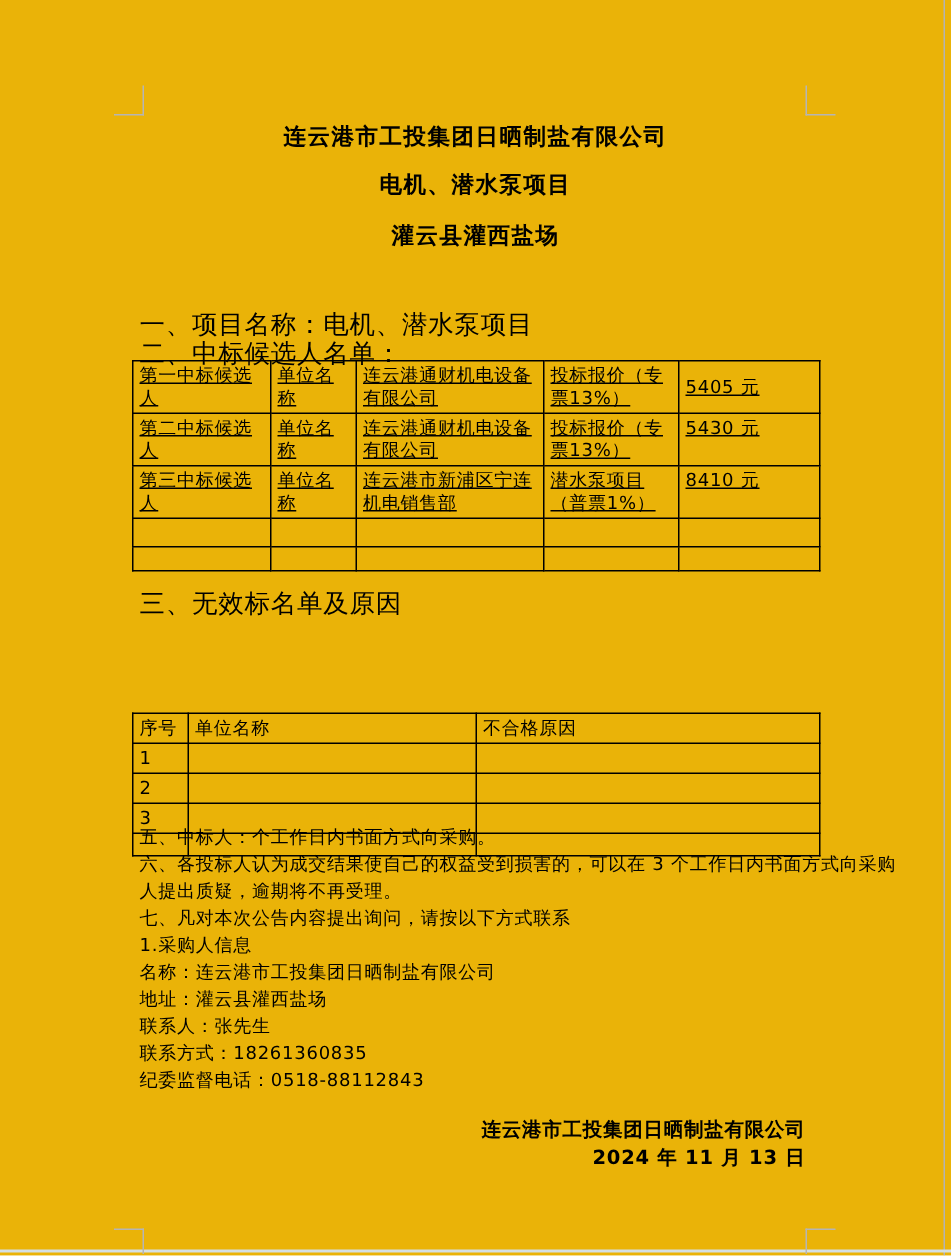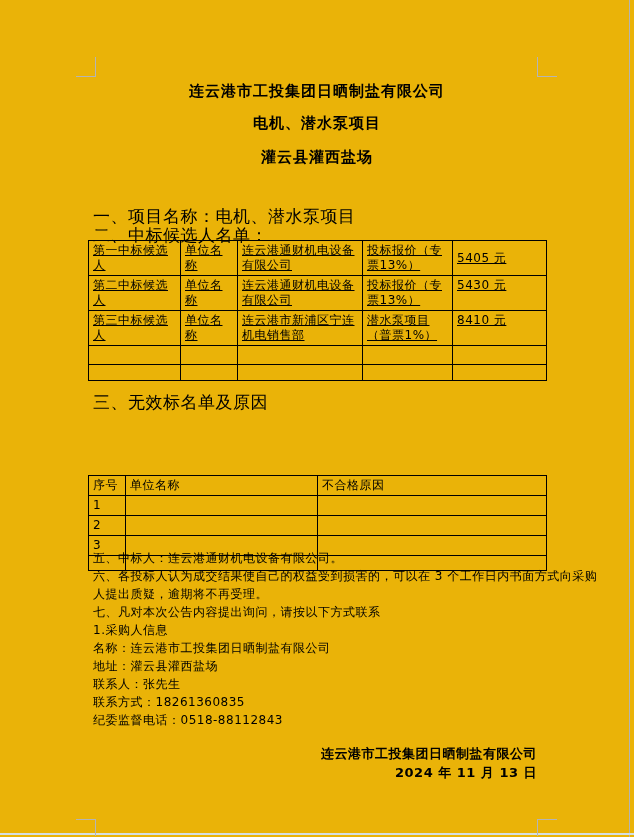--- a/index.html
+++ b/index.html
@@ -195,21 +195,21 @@
       </tr>
       <tr style="height:15px">
         <td></td>
         <td></td>
         <td></td>
       </tr>
     </tbody>
   </table>
 
   <div class="closing">
-    <div>五、中标人：连云港通财机电设备有限公司。</div>
+    <div>五、中标人：个工作日内书面方式向采购。</div>
     <div>六、各投标人认为成交结果使自己的权益受到损害的，可以在 3 个工作日内书面方式向采购</div>
     <div>人提出质疑，逾期将不再受理。</div>
     <div>七、凡对本次公告内容提出询问，请按以下方式联系</div>
     <div>1.采购人信息</div>
     <div>名称：连云港市工投集团日晒制盐有限公司</div>
     <div>地址：灌云县灌西盐场</div>
     <div>联系人：张先生</div>
     <div>联系方式：18261360835</div>
     <div>纪委监督电话：0518-88112843</div>
   </div>

